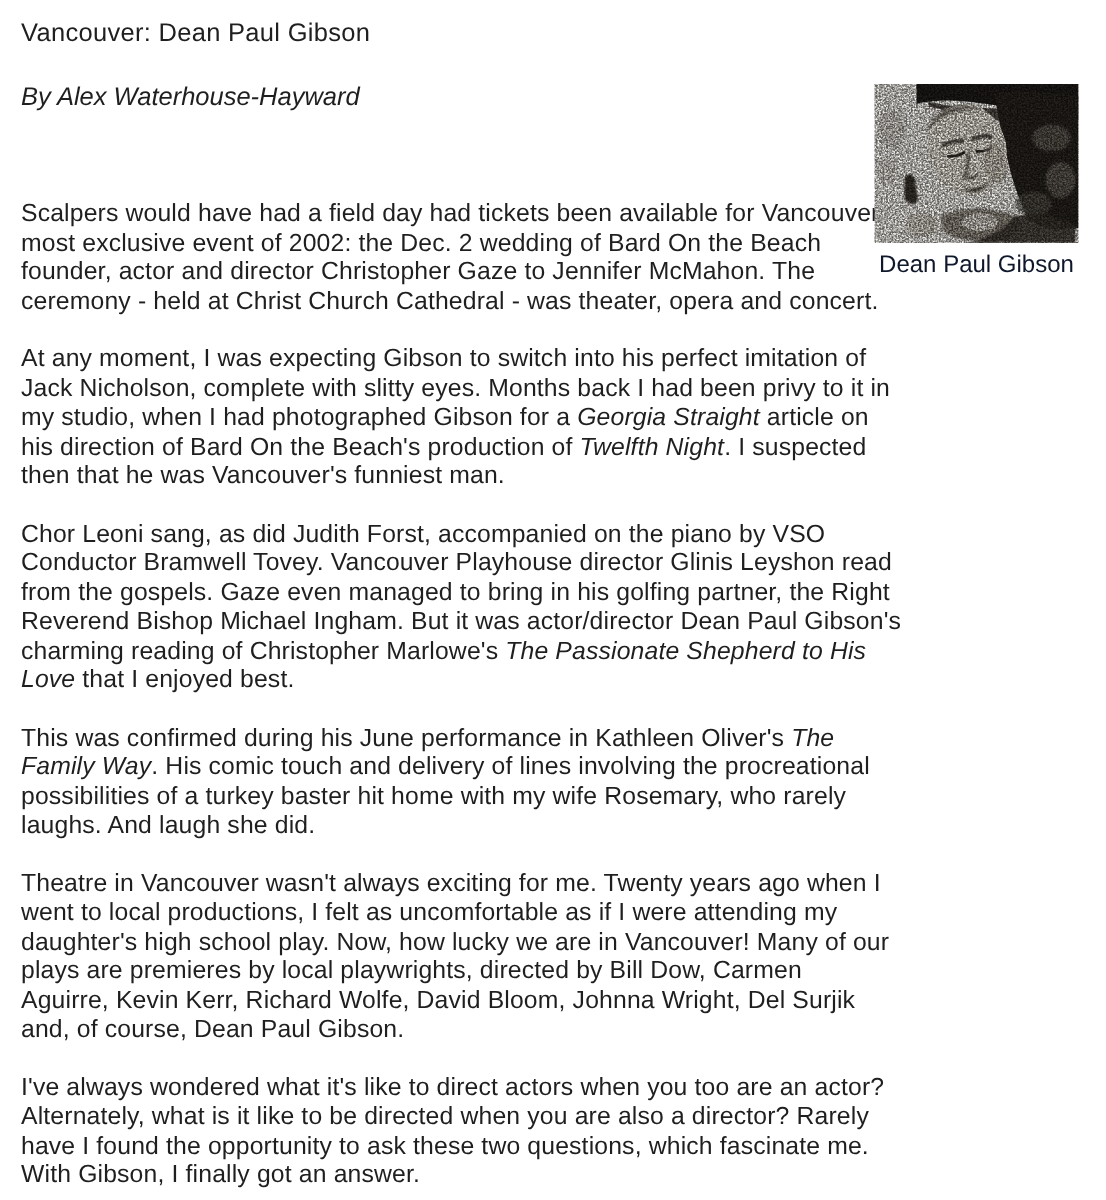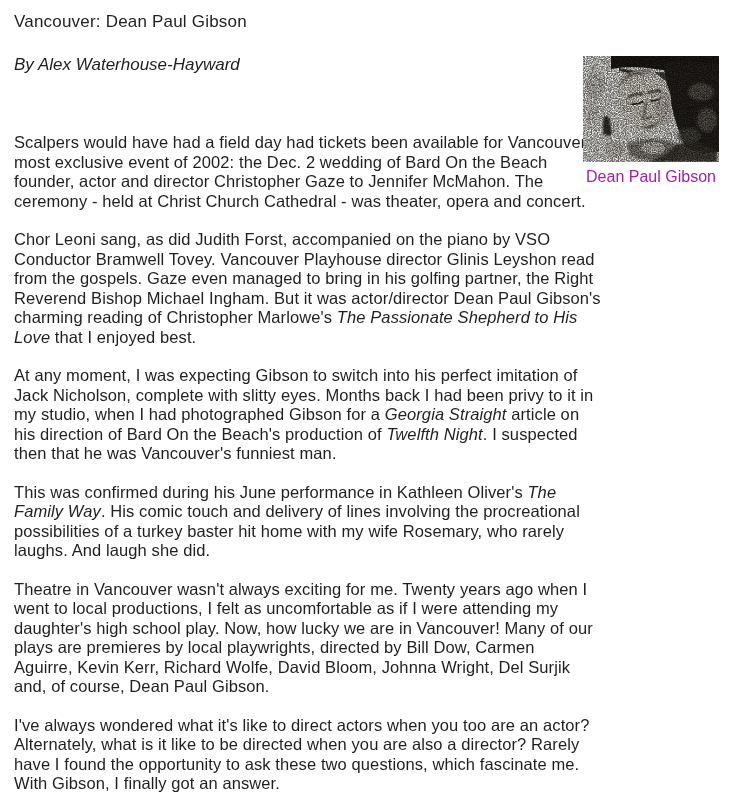--- a/index.html
+++ b/index.html
@@ -49,48 +49,48 @@
     top: 56px;
     width: 136px;
     margin: 0;
     text-align: center;
   }
   .photo-figure svg { display: block; }
   .photo-caption {
     margin-top: 5px;
     font-size: 16px;
     line-height: 19px;
-    color: #a21caf;
+    color: #0f172a;
     white-space: nowrap;
   }
 </style>
 </head>
 <body>
 
 <div class="page">
 
   <div class="text-col">
     <h1 class="article-title">Vancouver: Dean Paul Gibson</h1>
     <div class="article-byline">By Alex Waterhouse-Hayward</div>
 
     <p class="article-paragraph"><span>Scalpers would have had a field day had tickets been available for Vancouver's
 most exclusive event of 2002: the Dec. 2 wedding of Bard On the Beach
 founder, actor and director Christopher Gaze to Jennifer McMahon. The
 ceremony - held at Christ Church Cathedral - was theater, opera and concert.</span></p>
+    <p class="article-paragraph"><span>At any moment, I was expecting Gibson to switch into his perfect imitation of
+Jack Nicholson, complete with slitty eyes. Months back I had been privy to it in
+my studio, when I had photographed Gibson for a </span><em>Georgia Straight</em><span> article on
+his direction of Bard On the Beach's production of </span><em>Twelfth Night</em><span>. I suspected
+then that he was Vancouver's funniest man.</span></p>
     <p class="article-paragraph"><span>Chor Leoni sang, as did Judith Forst, accompanied on the piano by VSO
 Conductor Bramwell Tovey. Vancouver Playhouse director Glinis Leyshon read
 from the gospels. Gaze even managed to bring in his golfing partner, the Right
 Reverend Bishop Michael Ingham. But it was actor/director Dean Paul Gibson's
 charming reading of Christopher Marlowe's </span><em>The Passionate Shepherd to His
 Love</em><span> that I enjoyed best.</span></p>
-    <p class="article-paragraph"><span>At any moment, I was expecting Gibson to switch into his perfect imitation of
-Jack Nicholson, complete with slitty eyes. Months back I had been privy to it in
-my studio, when I had photographed Gibson for a </span><em>Georgia Straight</em><span> article on
-his direction of Bard On the Beach's production of </span><em>Twelfth Night</em><span>. I suspected
-then that he was Vancouver's funniest man.</span></p>
     <p class="article-paragraph"><span>This was confirmed during his June performance in Kathleen Oliver's </span><em>The
 Family Way</em><span>. His comic touch and delivery of lines involving the procreational
 possibilities of a turkey baster hit home with my wife Rosemary, who rarely
 laughs. And laugh she did.</span></p>
     <p class="article-paragraph"><span>Theatre in Vancouver wasn't always exciting for me. Twenty years ago when I
 went to local productions, I felt as uncomfortable as if I were attending my
 daughter's high school play. Now, how lucky we are in Vancouver! Many of our
 plays are premieres by local playwrights, directed by Bill Dow, Carmen
 Aguirre, Kevin Kerr, Richard Wolfe, David Bloom, Johnna Wright, Del Surjik
 and, of course, Dean Paul Gibson.</span></p>

